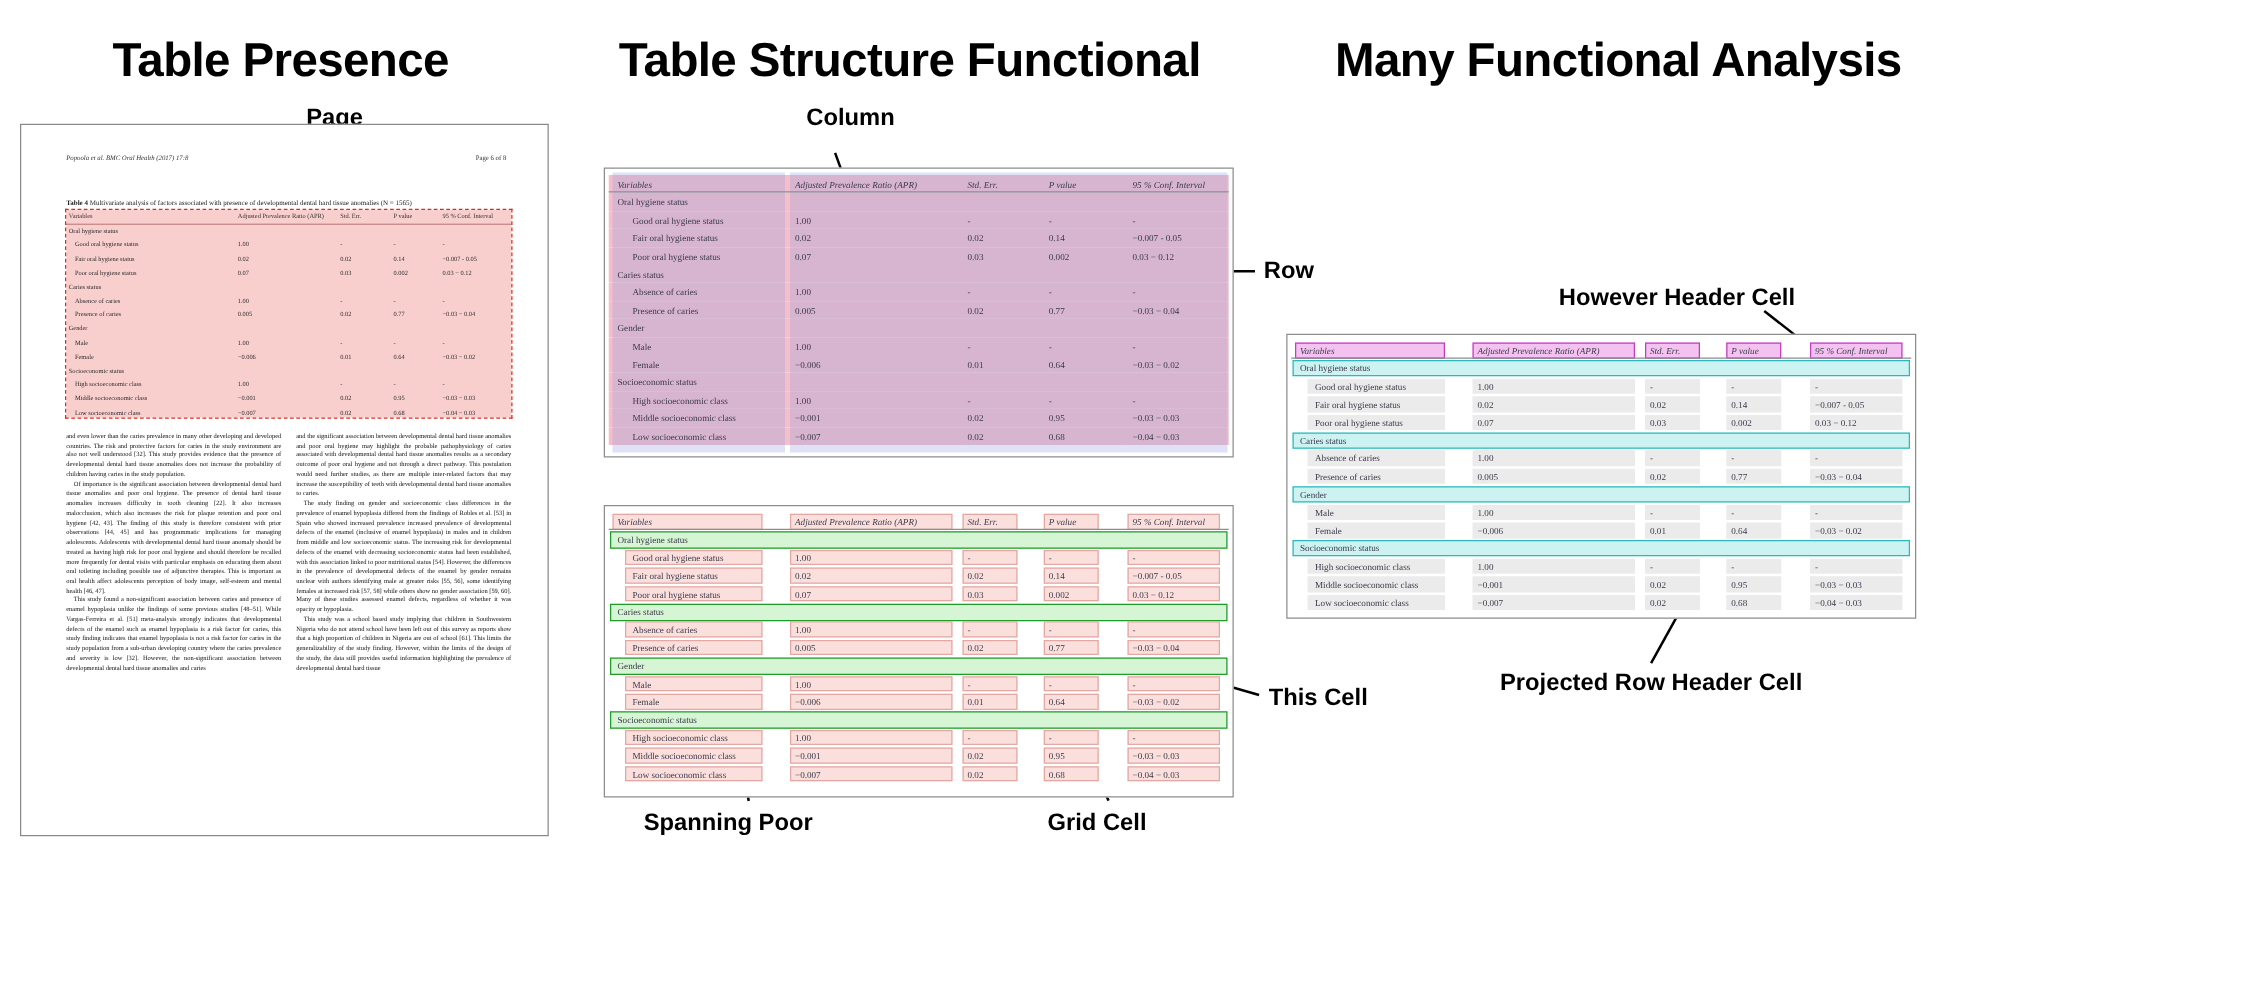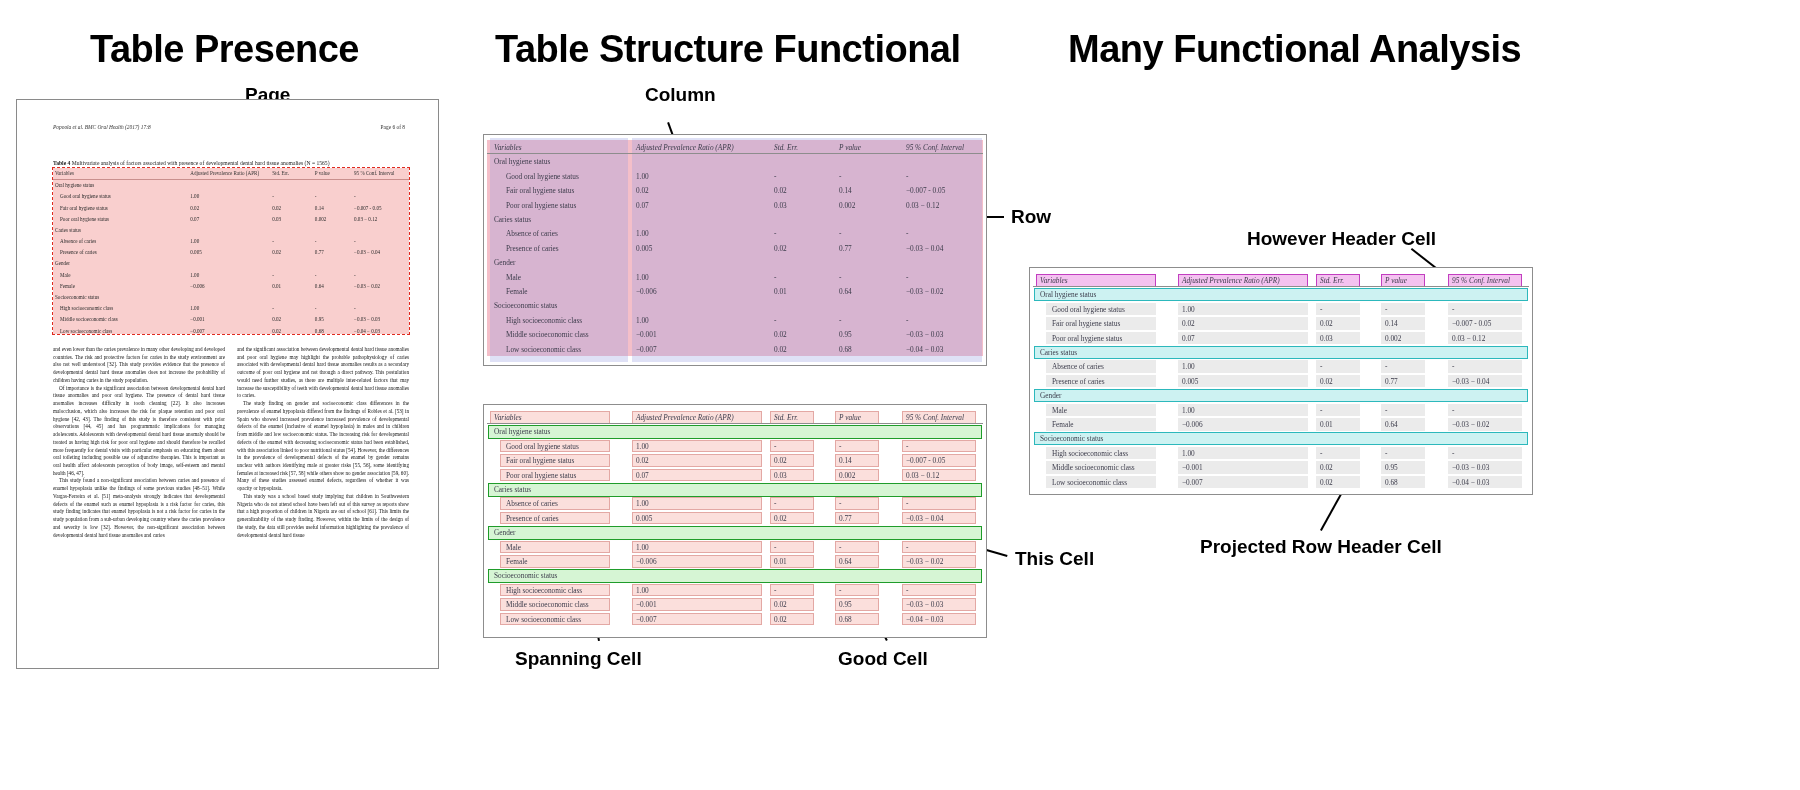--- a/index.html
+++ b/index.html
@@ -284,24 +284,24 @@
 
 <div class="callout" id="c-column" style="left:645px; top:84px;">Column</div>
 <div class="leader" style="left:688px; top:180px; width:61px; height:2.4px; transform:rotate(-110deg);"></div>
 
 <div class="callout" id="c-row" style="left:1011px; top:206px;">Row</div>
 <div class="leader" style="left:1004px; top:218px; width:84px; height:2px; transform:rotate(180deg);"></div>
 
 <div class="callout" id="c-textcell" style="left:1015px; top:548px;">This Cell</div>
 <div class="leader" style="left:1007px; top:557px; width:86px; height:2px; transform:rotate(196deg);"></div>
 
-<div class="callout" id="c-spanning" style="left:515px; top:648px;">Spanning Cell</div>
+<div class="callout" id="c-spanning" style="left:515px; top:648px;">Spanning Poor</div>
 <div class="leader" style="left:598px; top:641px; width:45px; height:2px; transform:rotate(-100deg);"></div>
 
-<div class="callout" id="c-gridcell" style="left:838px; top:648px;">Good Cell</div>
+<div class="callout" id="c-gridcell" style="left:838px; top:648px;">Grid Cell</div>
 <div class="leader" style="left:886px; top:641px; width:120px; height:2px; transform:rotate(-117deg);"></div>
 
 <div class="tsr-box" id="tsr-top">
   <div class="tsr-table" id="tsr-top-layers">
       <div class="tsr-row" style="top: 5px;"></div>
       <div class="tsr-row" style="top: 19.4px;"></div>
       <div class="tsr-row" style="top: 33.8px;"></div>
       <div class="tsr-row" style="top: 48.2px;"></div>
       <div class="tsr-row" style="top: 62.6px;"></div>
       <div class="tsr-row" style="top: 77px;"></div>

